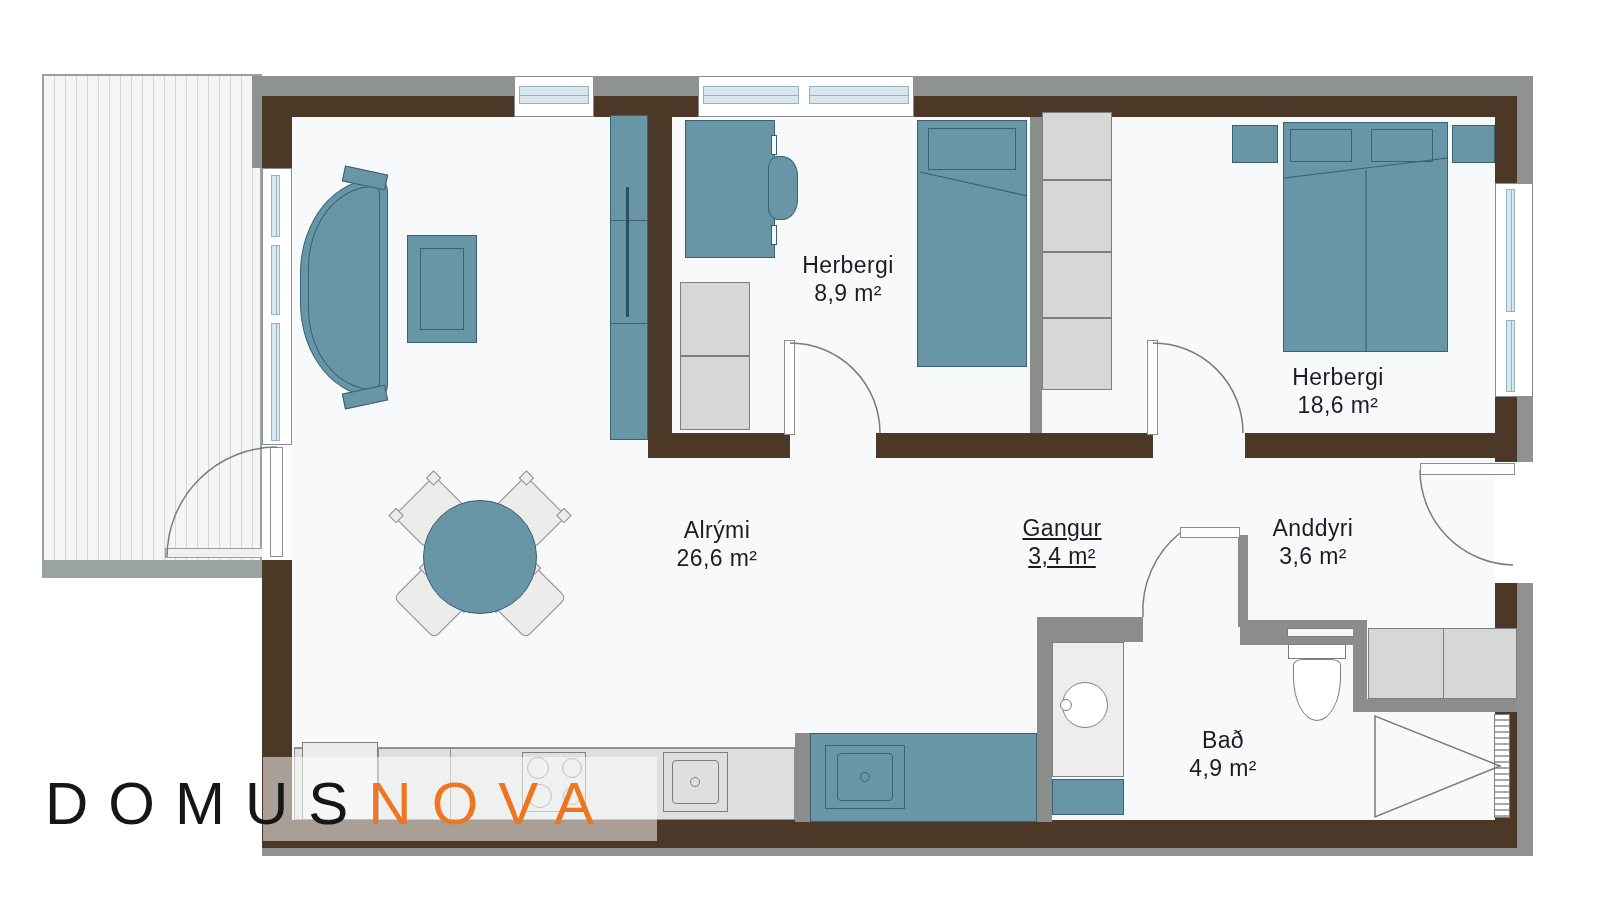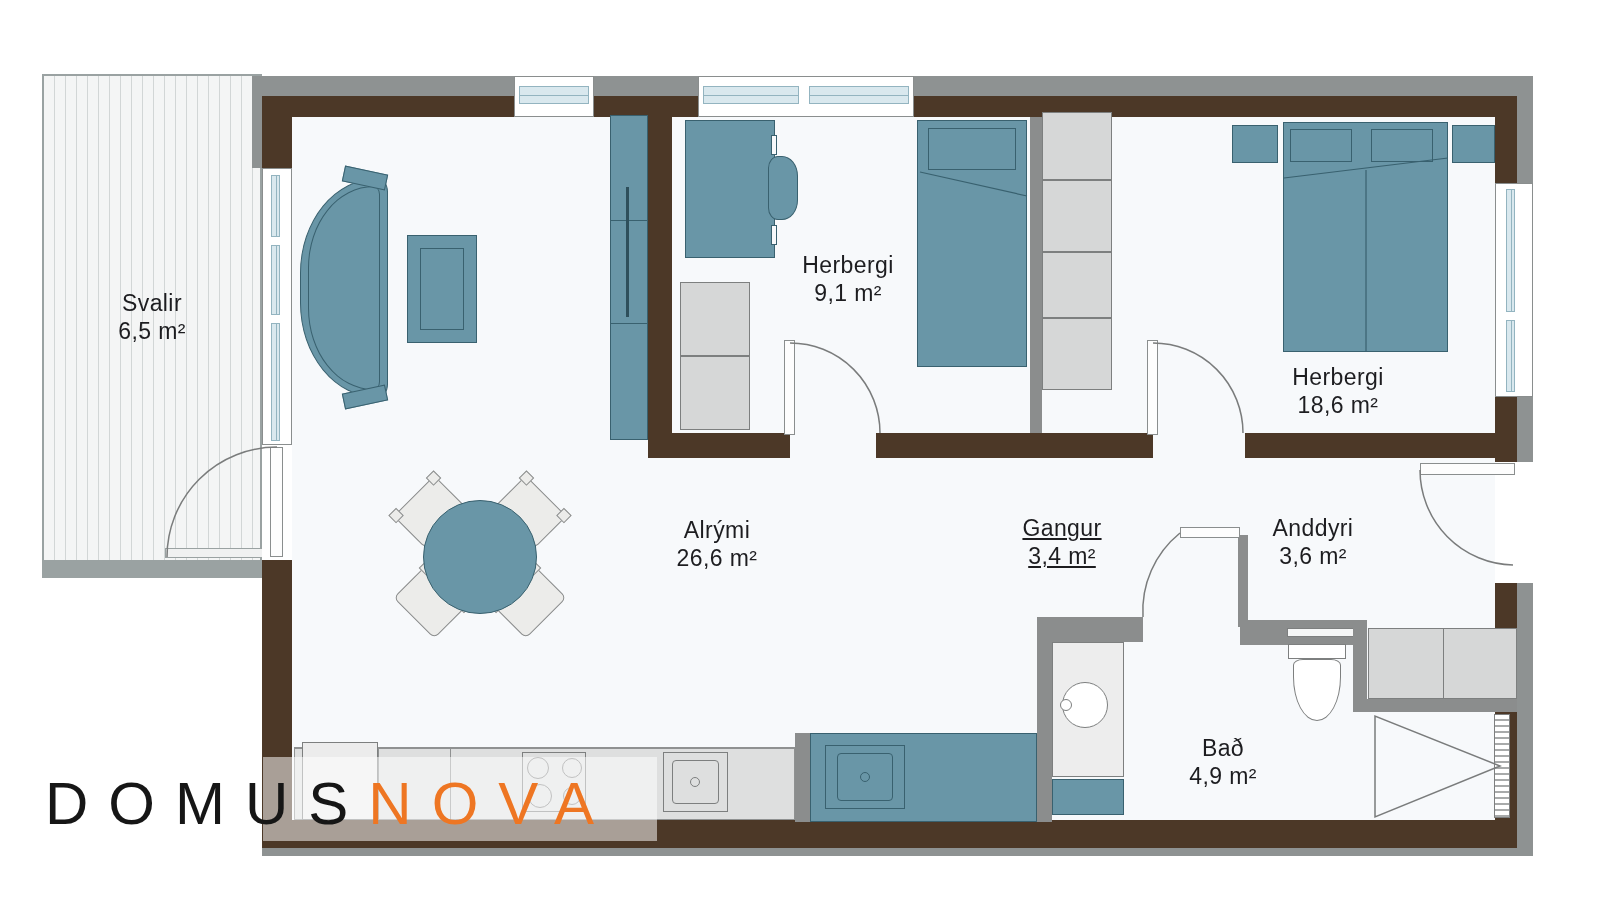--- a/index.html
+++ b/index.html
@@ -175,45 +175,41 @@
     <path d="M790,343 A90,90 0 0 1 880,433" stroke="#7a7c7c" stroke-width="1.5" fill="none"></path>
     <path d="M1153,343 A90,90 0 0 1 1243,433" stroke="#7a7c7c" stroke-width="1.5" fill="none"></path>
     <path d="M1143,617 A100,100 0 0 1 1180,533" stroke="#7a7c7c" stroke-width="1.5" fill="none"></path>
     <path d="M1420,470 A95,95 0 0 0 1513,565" stroke="#7a7c7c" stroke-width="1.5" fill="none"></path>
     <path d="M920,172 L1027,196" stroke="#39616f" stroke-width="1.2" fill="none"></path>
     <path d="M1284,178 L1448,158" stroke="#39616f" stroke-width="1.2" fill="none"></path>
     <path d="M1366,170 L1366,352" stroke="#39616f" stroke-width="1.2" fill="none"></path>
     <path d="M1375,716 L1375,817 L1500,766 Z" stroke="#7a7c7c" stroke-width="1.5" fill="none"></path>
   </svg>
 
-  <div class="room-label" style="left:62px;top:289px;">
-    <div>Svalir</div>
-    <div>6,5 m²</div>
-  </div>
   <div class="room-label" style="left:758px;top:251px;">
     <div>Herbergi</div>
-    <div>9,1 m²</div>
+    <div>8,9 m²</div>
   </div>
   <div class="room-label" style="left:1248px;top:363px;">
     <div>Herbergi</div>
     <div>18,6 m²</div>
   </div>
   <div class="room-label" style="left:627px;top:516px;">
     <div>Alrými</div>
     <div>26,6 m²</div>
   </div>
   <div class="room-label" style="left:972px;top:514px;text-decoration:underline;">
     <div>Gangur</div>
     <div>3,4 m²</div>
   </div>
   <div class="room-label" style="left:1223px;top:514px;">
     <div>Anddyri</div>
     <div>3,6 m²</div>
   </div>
-  <div class="room-label" style="left:1133px;top:726px;margin-top:8px;">
+  <div class="room-label" style="left:1133px;top:726px;">
     <div>Bað</div>
     <div>4,9 m²</div>
   </div>
 
   <div class="logo-overlay"></div>
   <div class="logo-brand">
     <span>DOMUS</span><span class="nova">NOVA</span>
   </div>
 
 </div>

